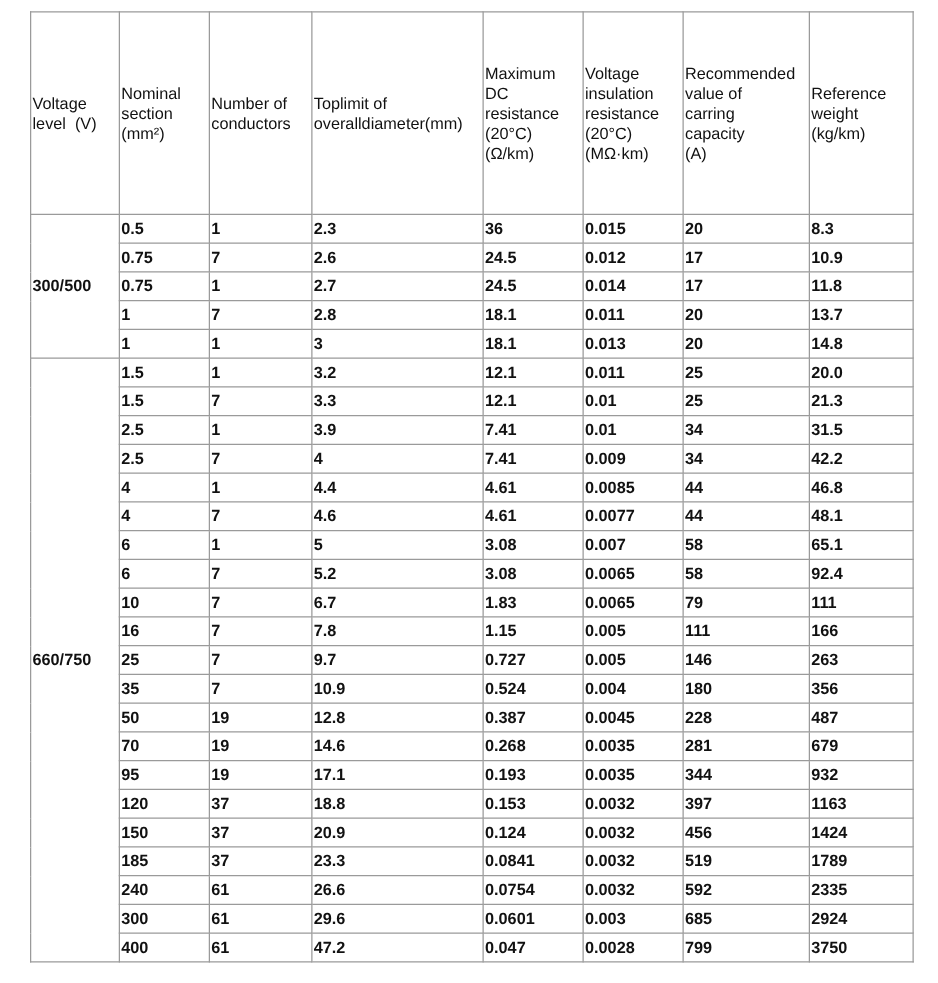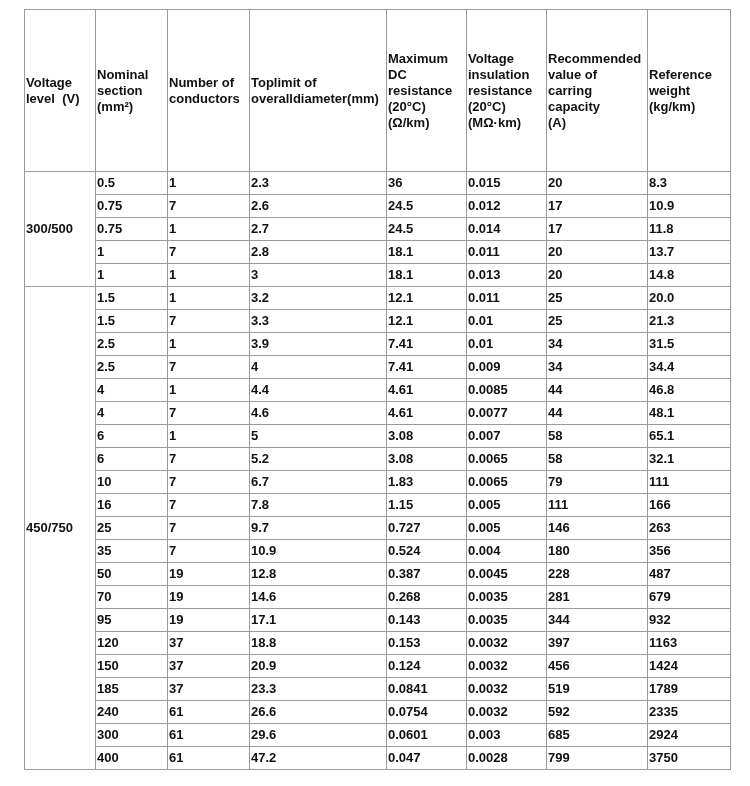--- a/index.html
+++ b/index.html
@@ -22,21 +22,21 @@
     text-align: left;
     vertical-align: middle;
     line-height: 16px;
     font-weight: bold;
     overflow: hidden;
     white-space: nowrap;
   }
   table.spec thead th {
     height: 161px;
     white-space: normal;
-    font-weight: bold;
+    font-weight: normal;
   }
   table.spec tbody td { height: 22px; }
   .hdr-line { display: block; }
   col.c1 { width: 71px; }
   col.c2 { width: 72px; }
   col.c3 { width: 82px; }
   col.c4 { width: 137px; }
   col.c5 { width: 80px; }
   col.c6 { width: 80px; }
   col.c7 { width: 101px; }
@@ -144,21 +144,21 @@
       <tr>
         <td>1</td>
         <td>1</td>
         <td>3</td>
         <td>18.1</td>
         <td>0.013</td>
         <td>20</td>
         <td>14.8</td>
       </tr>
       <tr>
-        <td rowspan="21">450/750</td>
+        <td rowspan="21">660/750</td>
         <td>1.5</td>
         <td>1</td>
         <td>3.2</td>
         <td>12.1</td>
         <td>0.011</td>
         <td>25</td>
         <td>20.0</td>
       </tr>
       <tr>
         <td>1.5</td>
@@ -178,21 +178,21 @@
         <td>34</td>
         <td>31.5</td>
       </tr>
       <tr>
         <td>2.5</td>
         <td>7</td>
         <td>4</td>
         <td>7.41</td>
         <td>0.009</td>
         <td>34</td>
-        <td>34.4</td>
+        <td>42.2</td>
       </tr>
       <tr>
         <td>4</td>
         <td>1</td>
         <td>4.4</td>
         <td>4.61</td>
         <td>0.0085</td>
         <td>44</td>
         <td>46.8</td>
       </tr>
@@ -214,21 +214,21 @@
         <td>58</td>
         <td>65.1</td>
       </tr>
       <tr>
         <td>6</td>
         <td>7</td>
         <td>5.2</td>
         <td>3.08</td>
         <td>0.0065</td>
         <td>58</td>
-        <td>32.1</td>
+        <td>92.4</td>
       </tr>
       <tr>
         <td>10</td>
         <td>7</td>
         <td>6.7</td>
         <td>1.83</td>
         <td>0.0065</td>
         <td>79</td>
         <td>111</td>
       </tr>
@@ -274,21 +274,21 @@
         <td>14.6</td>
         <td>0.268</td>
         <td>0.0035</td>
         <td>281</td>
         <td>679</td>
       </tr>
       <tr>
         <td>95</td>
         <td>19</td>
         <td>17.1</td>
-        <td>0.143</td>
+        <td>0.193</td>
         <td>0.0035</td>
         <td>344</td>
         <td>932</td>
       </tr>
       <tr>
         <td>120</td>
         <td>37</td>
         <td>18.8</td>
         <td>0.153</td>
         <td>0.0032</td>

